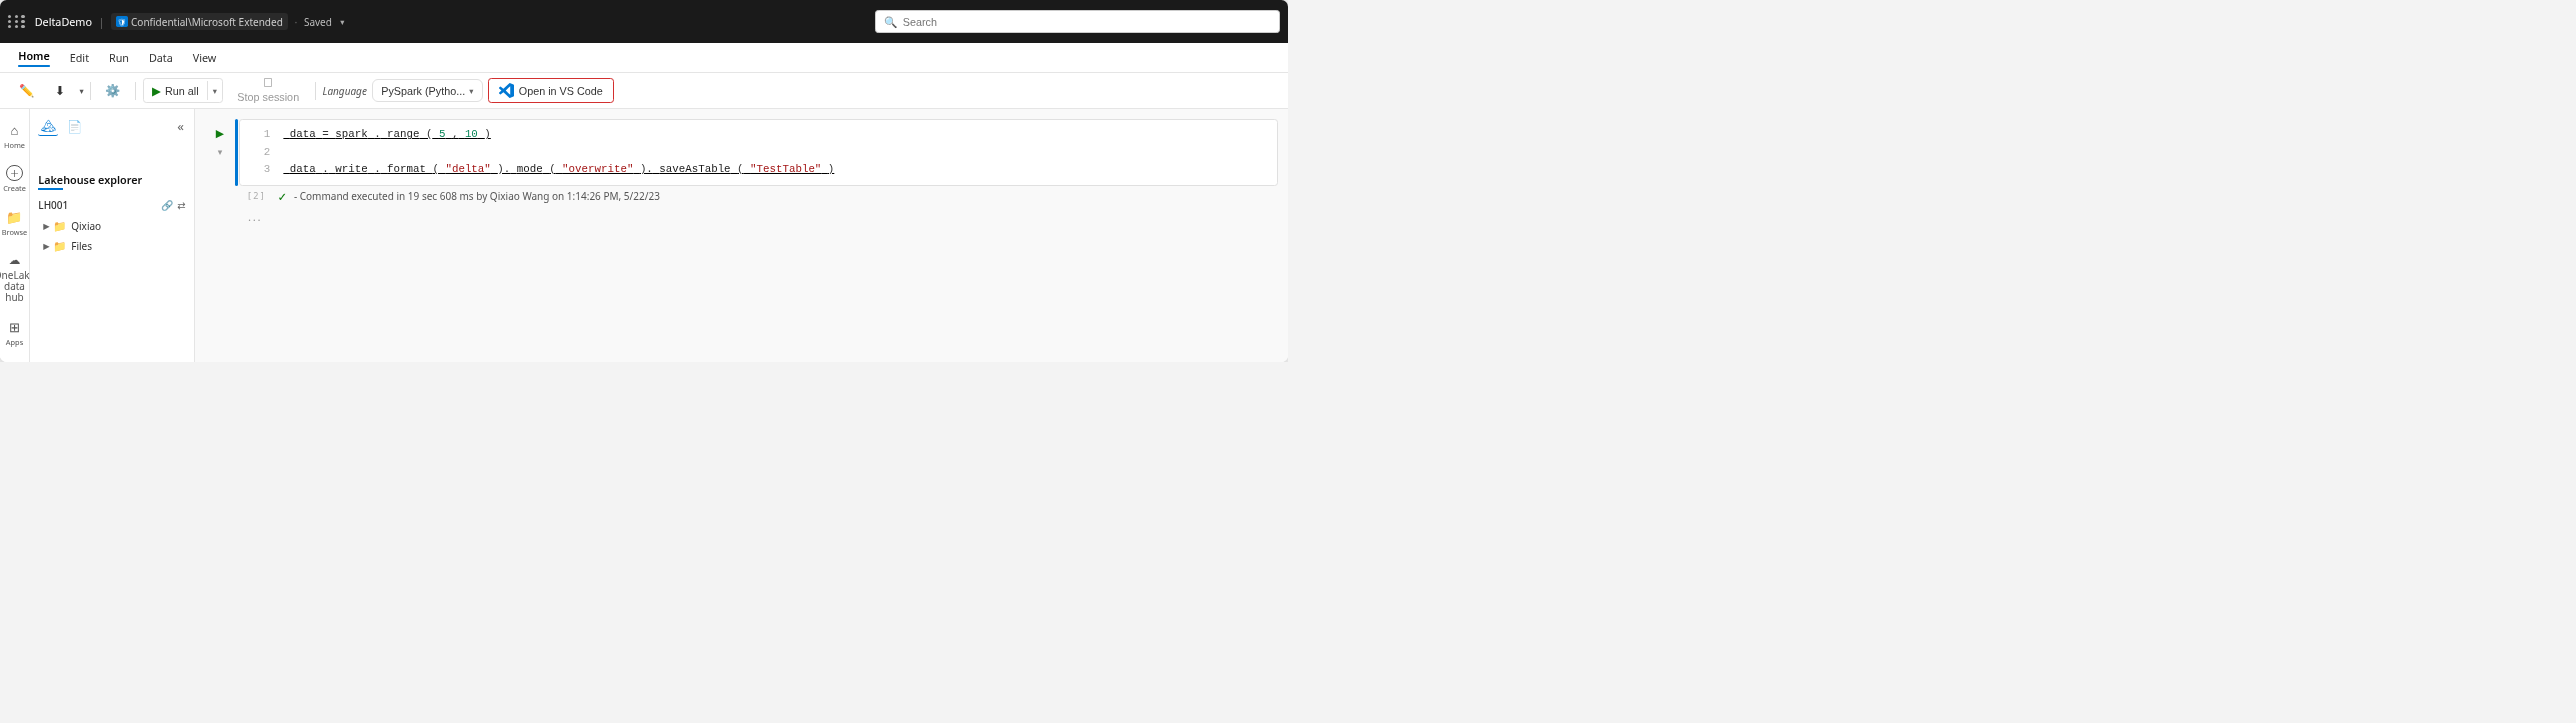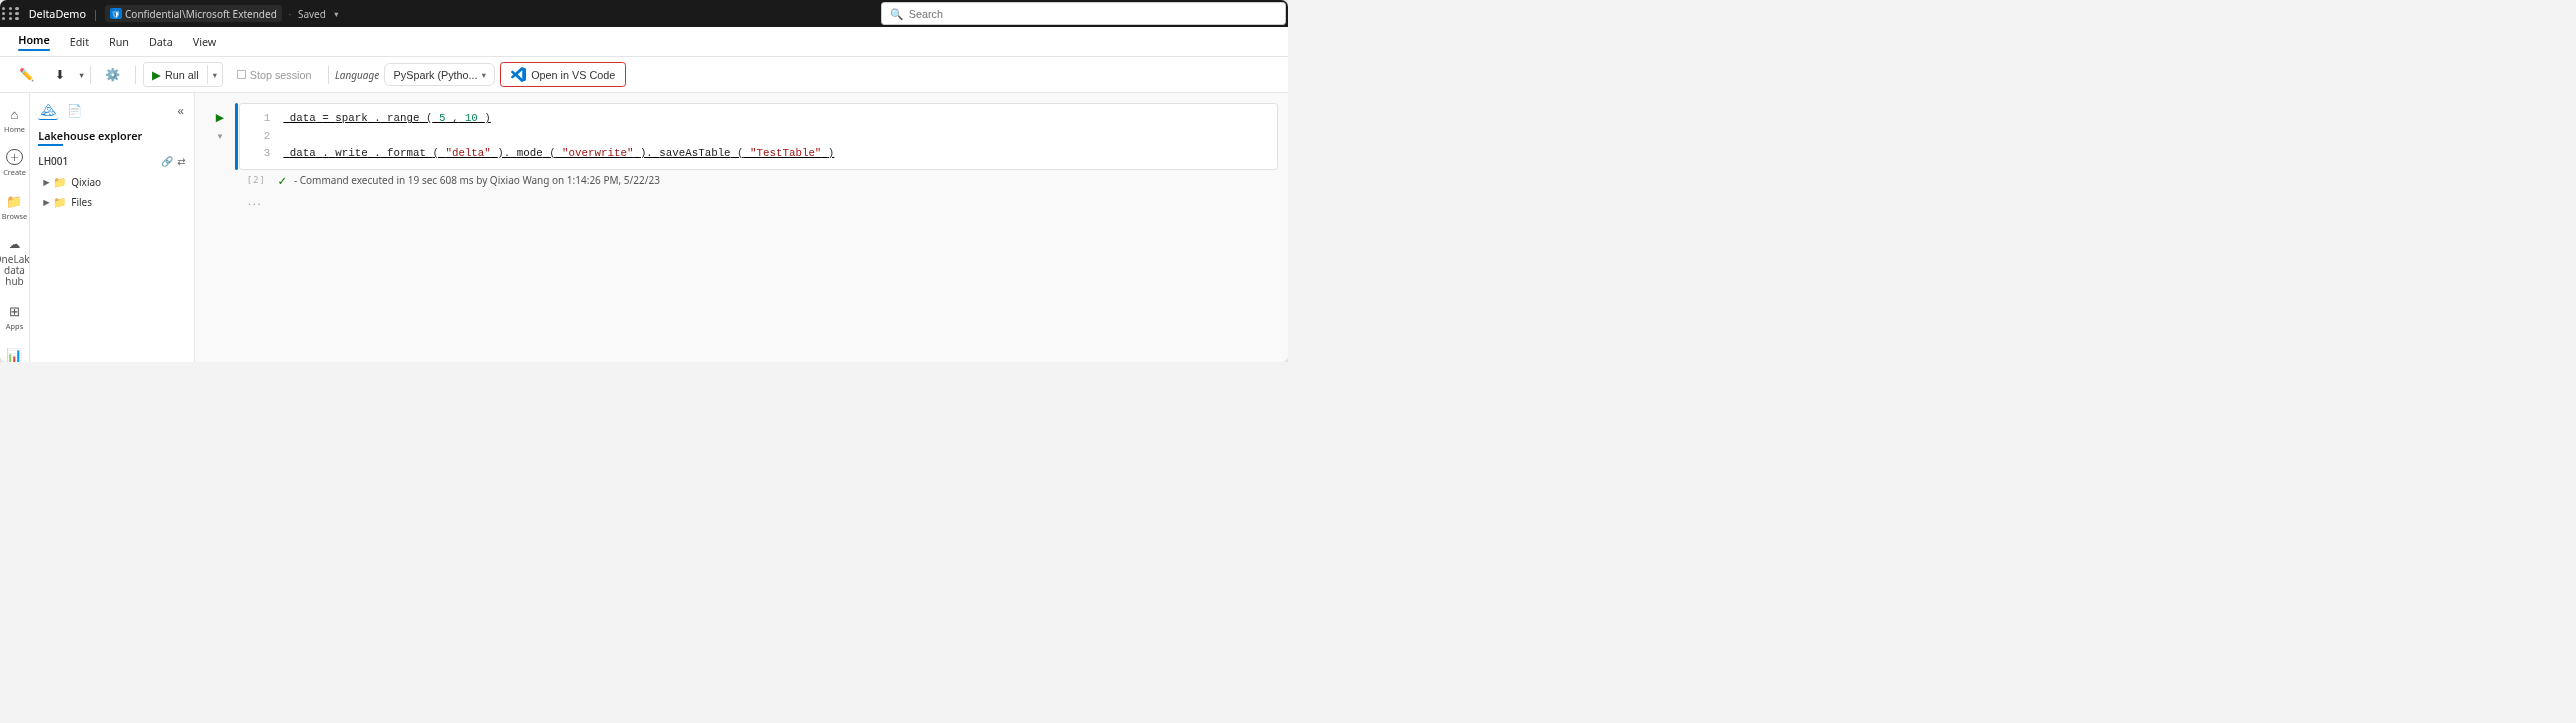--- a/index.html
+++ b/index.html
@@ -20,22 +20,22 @@
       overflow: hidden;
       box-shadow: 0 1.7px 13.2px rgba(0,0,0,0.18);
       background: #fff;
     }
 
     
     .top-bar {
       display: flex;
       align-items: center;
       background: #1a1a1a;
-      height: 27px;
-      padding: 0 2px;
+      height: 43px;
+      padding: 0 8px;
       justify-content: space-between;
       flex-shrink: 0;
     }
     .top-bar-left {
       display: flex;
       align-items: center;
       gap: 8.3px;
     }
     .dots-icon {
       display: grid;
@@ -189,20 +189,21 @@
       display: flex;
       align-items: center;
       gap: 4.1px;
       padding: 4.1px 8.3px;
       border: 0.8px solid transparent;
       border-radius: 3.3px;
       cursor: pointer;
       background: transparent;
       font-size: 10.8px;
       color: #999;
+      flex-direction: column;
     }
     .stop-icon {
       width: 8.3px; height: 8.3px;
       border: 1.2px solid #bbb;
       border-radius: 0.8px;
     }
     .language-btn {
       display: flex;
       align-items: center;
       gap: 4.1px;
@@ -309,20 +310,21 @@
       cursor: pointer;
       font-size: 13.2px;
       color: #666;
       padding: 1.7px;
     }
     .explorer-title-row {
       display: flex;
       align-items: flex-end;
       justify-content: space-between;
       padding: 3.3px 8.3px 5px;
+      margin-top: 28px;
     }
     .explorer-title {
       font-size: 10.8px;
       font-weight: 600;
       color: #111;
     }
     .explorer-title-underline {
       height: 1.7px;
       background: #0078d4;
       width: 25px;

